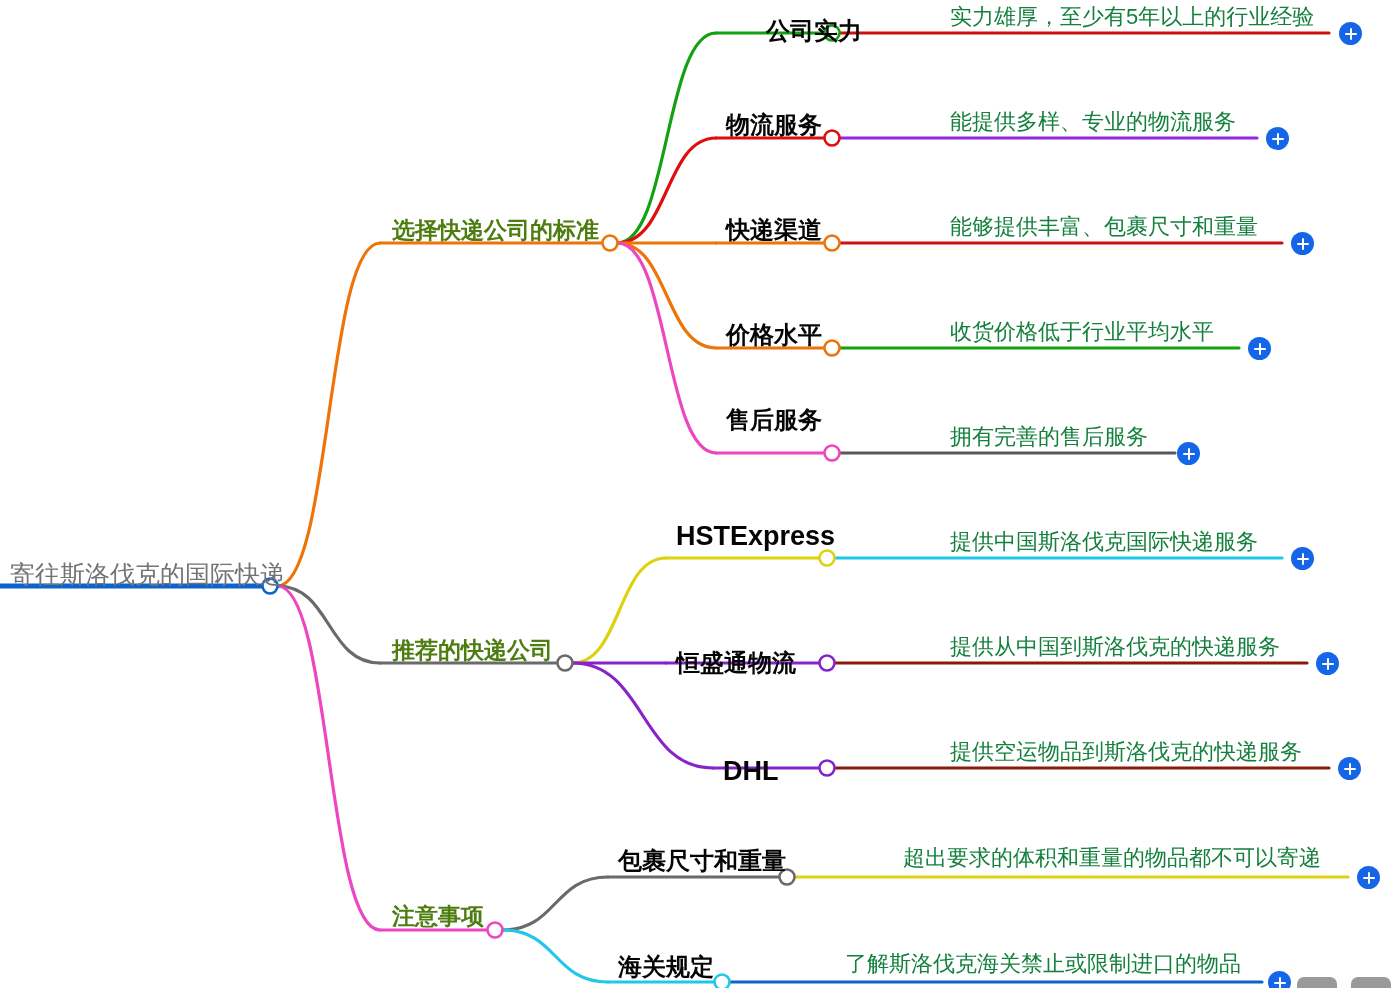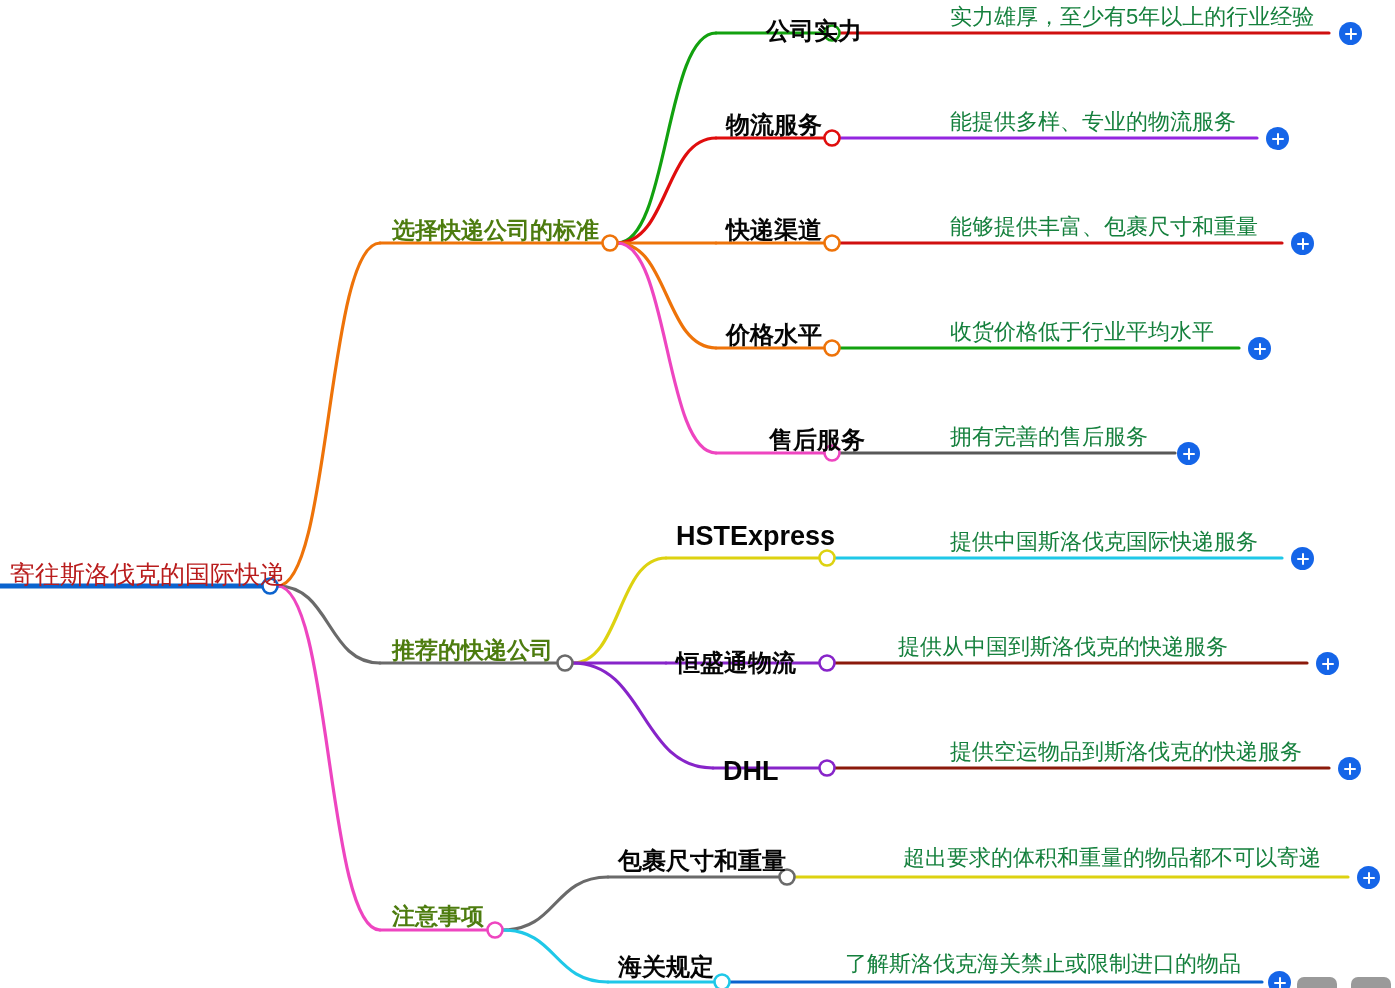--- a/index.html
+++ b/index.html
@@ -31,21 +31,21 @@
   }
   .node-label {
     position: absolute;
     white-space: nowrap;
     color: #0d0d0d;
     line-height: 1;
   }
   .label-root {
     font-size: 25px;
     font-weight: normal;
-    color: #b91c1c;
+    color: #737373;
   }
   .label-branch {
     font-size: 23px;
     font-weight: bold;
     color: #4d7c0f;
   }
   .label-topic {
     font-size: 24px;
     font-weight: bold;
     color: #050505;
@@ -158,29 +158,29 @@
       <div class="plus-button" style="left: 1339px; top: 22px;"></div>
       <div class="node-label label-topic" style="left: 726px; top: 113px; text-align: right;">物流服务</div>
       <div class="node-label label-leaf" style="left: 950px; top: 111px;">能提供多样、专业的物流服务</div>
       <div class="plus-button" style="left: 1266px; top: 127px;"></div>
       <div class="node-label label-topic" style="left: 726px; top: 218px;">快递渠道</div>
       <div class="node-label label-leaf" style="left: 950px; top: 216px;">能够提供丰富、包裹尺寸和重量</div>
       <div class="plus-button" style="left: 1291px; top: 232px;"></div>
       <div class="node-label label-topic" style="left: 726px; top: 323px;">价格水平</div>
       <div class="node-label label-leaf" style="left: 950px; top: 321px;">收货价格低于行业平均水平</div>
       <div class="plus-button" style="left: 1248px; top: 337px;"></div>
-      <div class="node-label label-topic" style="left: 726px; top: 428px; margin-left: 43px;">售后服务</div>
+      <div class="node-label label-topic" style="left: 726px; top: 408px;">售后服务</div>
       <div class="node-label label-leaf" style="left: 950px; top: 426px;">拥有完善的售后服务</div>
       <div class="plus-button" style="left: 1177px; top: 442px;"></div>
       <div class="node-label label-branch" style="left: 392px; top: 639px;">推荐的快递公司</div>
       <div class="node-label label-topic-latin" style="left: 676px; top: 523px;">HSTExpress</div>
       <div class="node-label label-leaf" style="left: 950px; top: 531px;">提供中国斯洛伐克国际快递服务</div>
       <div class="plus-button" style="left: 1291px; top: 547px;"></div>
       <div class="node-label label-topic" style="left: 676px; top: 632px; margin-top: 19px;">恒盛通物流</div>
-      <div class="node-label label-leaf" style="left: 898px; top: 636px;">提供从中国到斯洛伐克的快递服务</div>
+      <div class="node-label label-leaf" style="left: 950px; top: 636px;">提供从中国到斯洛伐克的快递服务</div>
       <div class="plus-button" style="left: 1316px; top: 652px;"></div>
       <div class="node-label label-topic-latin" style="left: 723px; top: 758px;">DHL</div>
       <div class="node-label label-leaf" style="left: 950px; top: 741px;">提供空运物品到斯洛伐克的快递服务</div>
       <div class="plus-button" style="left: 1338px; top: 757px;"></div>
       <div class="node-label label-branch" style="left: 392px; top: 905px;">注意事项</div>
       <div class="node-label label-topic" style="left: 618px; top: 849px;">包裹尺寸和重量</div>
       <div class="node-label label-leaf" style="left: 903px; top: 847px;">超出要求的体积和重量的物品都不可以寄递</div>
       <div class="plus-button" style="left: 1357px; top: 866px;"></div>
       <div class="node-label label-topic" style="left: 618px; top: 955px;">海关规定</div>
       <div class="node-label label-leaf" style="left: 845px; top: 953px;">了解斯洛伐克海关禁止或限制进口的物品</div>

